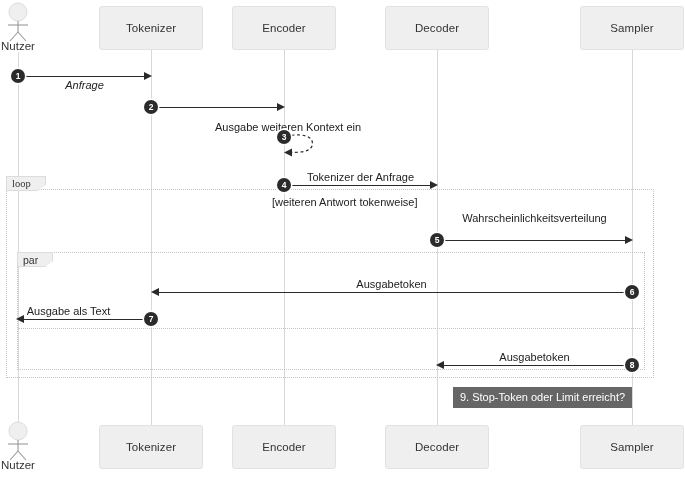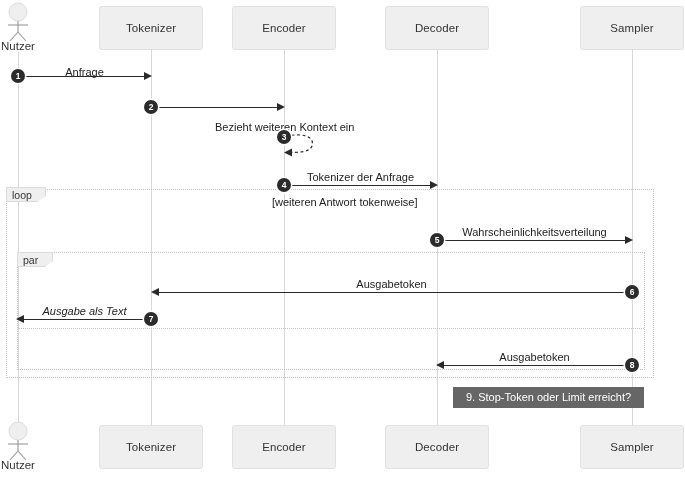--- a/index.html
+++ b/index.html
@@ -130,21 +130,21 @@
     position: absolute;
     height: 0;
     border-top: 1px dotted #c4c4c4;
   }
   
   .note {
     position: absolute;
     background: #666666;
     color: #ffffff;
     font-size: 11px;
-    padding: 4px 13px;
+    padding: 4px 7px;
     box-sizing: border-box;
     white-space: nowrap;
     line-height: 13px;
   }
 </style>
 </head>
 <body>
 
 <div id="canvas">
 
@@ -172,61 +172,61 @@
     <span>Sampler</span>
   </div>
 
   <div class="lifeline" style="left:18px;  top:52px; height:371px;"></div>
   <div class="lifeline" style="left:151px; top:50px; height:375px;"></div>
   <div class="lifeline" style="left:284px; top:50px; height:375px;"></div>
   <div class="lifeline" style="left:437px; top:50px; height:375px;"></div>
   <div class="lifeline" style="left:632px; top:50px; height:375px;"></div>
 
   <div class="fragment" style="left:6px; top:189px; width:648px; height:189px;"></div>
-  <div class="fragtab" style="left:6px; top:187px; width:40px;">loop</div>
+  <div class="fragtab" style="left:6px; top:176px; width:40px;font-family:Liberation Serif, serif;">loop</div>
   <div class="fragcond" style="left:272px; top:196px;">[weiteren Antwort tokenweise]</div>
 
   <div class="fragment" style="left:17px; top:252px; width:628px; height:118px;"></div>
   <div class="fragtab" style="left:17px; top:252px; width:36px;">par</div>
   <div class="fragdivider" style="left:18px; top:328px; width:626px;"></div>
 
   <div class="msg" style="left:18px; top:76px; width:127px;"></div>
   <div class="arrowhead right" style="left:144px; top:71.5px;"></div>
-  <div class="msglabel" style="left:18px; top:66px; width:133px;">Anfrage</div>
+  <div class="msglabel" style="left:18px; top:79px; width:133px;font-style:italic;">Anfrage</div>
   <div class="badge" style="left:11px; top:69px;">1</div>
 
   <div class="msg" style="left:151px; top:107px; width:127px;"></div>
   <div class="arrowhead right" style="left:277px; top:102.5px;"></div>
   <div class="badge" style="left:144px; top:100px;">2</div>
 
   <svg class="selfloop" style="left:284px; top:131px;" width="36" height="28" viewBox="0 0 36 28">
     <path d="M 2,5 C 26,1 30,9 28,15 C 26,21 14,22 4,21" fill="none" stroke="#2a2a2a" stroke-width="1.2" stroke-dasharray="3,2.5"></path>
     <polygon points="8,17.5 0,21.5 8,25.5" fill="#2a2a2a"></polygon>
   </svg>
-  <div class="msglabel" style="left:215px; top:121px; width:140px; text-align:left;">Bezieht weiteren Kontext ein</div>
+  <div class="msglabel" style="left:215px; top:121px; width:140px; text-align:left;">Ausgabe weiteren Kontext ein</div>
   <div class="badge" style="left:277px; top:130px;">3</div>
 
   <div class="msg" style="left:284px; top:185px; width:147px;"></div>
   <div class="arrowhead right" style="left:430px; top:180.5px;"></div>
   <div class="msglabel" style="left:284px; top:171px; width:153px;">Tokenizer der Anfrage</div>
   <div class="badge" style="left:277px; top:178px;">4</div>
 
   <div class="msg" style="left:437px; top:240px; width:189px;"></div>
   <div class="arrowhead right" style="left:625px; top:235.5px;"></div>
-  <div class="msglabel" style="left:437px; top:226px; width:195px;">Wahrscheinlichkeitsverteilung</div>
+  <div class="msglabel" style="left:437px; top:212px; width:195px;">Wahrscheinlichkeitsverteilung</div>
   <div class="badge" style="left:430px; top:233px;">5</div>
 
   <div class="msg" style="left:157px; top:292px; width:475px;"></div>
   <div class="arrowhead left" style="left:151px; top:287.5px;"></div>
   <div class="msglabel" style="left:151px; top:278px; width:481px;">Ausgabetoken</div>
   <div class="badge" style="left:625px; top:285px;">6</div>
 
   <div class="msg" style="left:24px; top:319px; width:127px;"></div>
   <div class="arrowhead left" style="left:16px; top:314.5px;"></div>
-  <div class="msglabel" style="left:18px; top:305px; width:133px;font-style:italic;">Ausgabe als Text</div>
+  <div class="msglabel" style="left:2px; top:305px; width:133px;">Ausgabe als Text</div>
   <div class="badge" style="left:144px; top:312px;">7</div>
 
   <div class="msg" style="left:443px; top:365px; width:189px;"></div>
   <div class="arrowhead left" style="left:436px; top:360.5px;"></div>
   <div class="msglabel" style="left:437px; top:351px; width:195px;">Ausgabetoken</div>
   <div class="badge" style="left:625px; top:358px;">8</div>
 
   <div class="note" style="left:453px; top:387px;">9. Stop-Token oder Limit erreicht?</div>
 
   <div class="actor" style="left:-2px; top:421px;">

